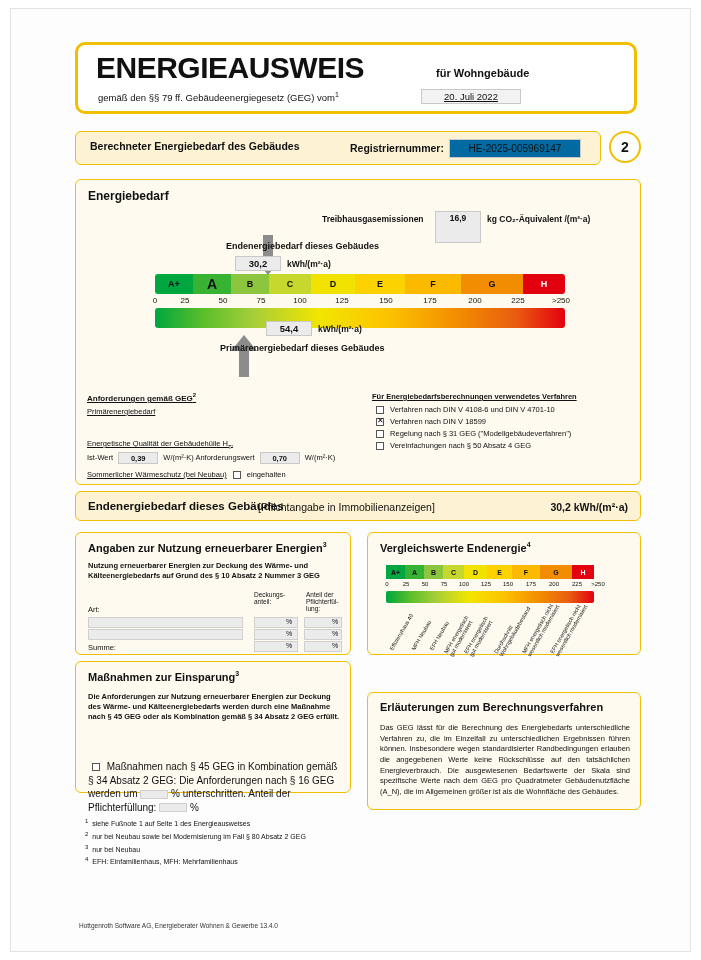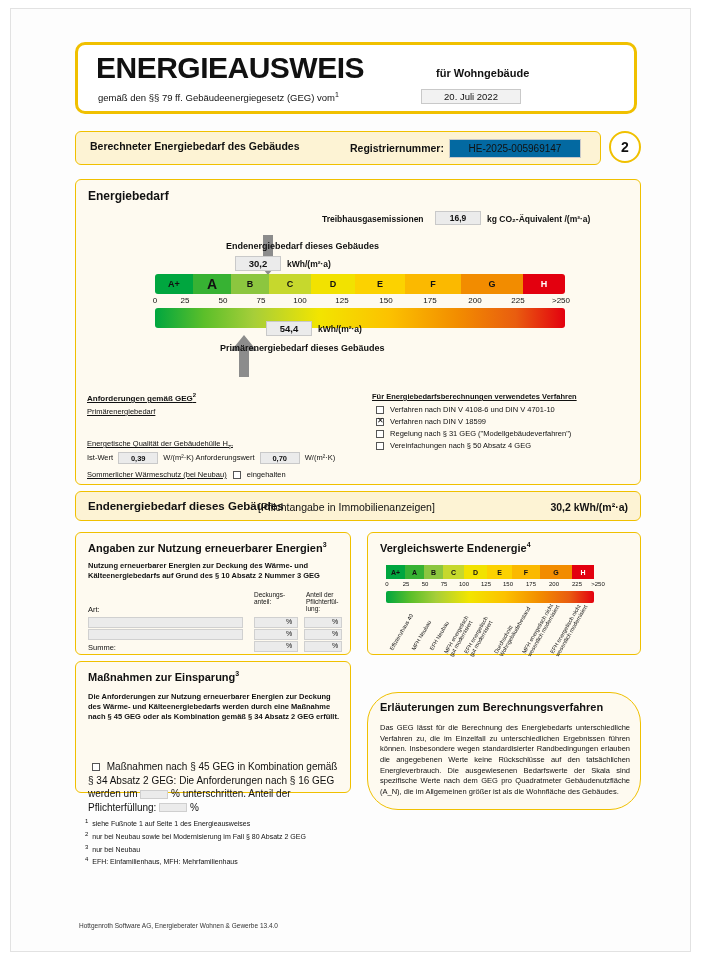--- a/index.html
+++ b/index.html
@@ -35,21 +35,21 @@
     font-size: 11px; font-weight: bold; color: #111;
   }
   .title-law {
     position: absolute; left: 20px; top: 46px;
     font-size: 9.5px; color: #111;
   }
   .title-law sup { font-size: 7px; }
   .date-box {
     position: absolute; left: 343px; top: 44px; width: 100px; height: 15px;
     background: #f2f2f2; border: 1px solid #c9c9c9;
-    font-size: 9.5px; color: #111; text-align: center; line-height: 14px;
+    font-size: 9.5px; color: #111; text-align: center; line-height: 14px; text-decoration: underline;
   }
   
   .reg-bar {
     position: absolute; left: 64px; top: 122px; width: 526px; height: 34px;
     background: #fdf3d4; border: 1.5px solid #f0c000; border-radius: 6px;
   }
   .reg-left {
     position: absolute; left: 14px; top: 8px;
     font-size: 10.5px; font-weight: bold; color: #111;
   }
@@ -75,21 +75,21 @@
   }
   .bedarf-title {
     position: absolute; left: 12px; top: 9px;
     font-size: 12px; font-weight: bold; color: #111;
   }
   .thg-label {
     position: absolute; left: 246px; top: 34px;
     font-size: 8.5px; font-weight: bold; color: #111;
   }
   .thg-value {
-    position: absolute; left: 359px; top: 31px; width: 46px; height: 14px;
+    position: absolute; left: 359px; top: 31px; width: 46px; height: 32px;
     background: #ebebeb; border: 1px solid #c9c9c9;
     font-size: 8.5px; font-weight: bold; color: #111; text-align: center; line-height: 13px;
   }
   .thg-unit {
     position: absolute; left: 411px; top: 34px;
     font-size: 8.5px; font-weight: bold; color: #111;
   }
   
   .arrow-down {
     position: absolute; left: 179px; top: 55px; width: 26px; height: 40px;
@@ -217,21 +217,21 @@
     background: #fefaf0;
   }
   .panel-title {
     position: absolute; left: 12px; top: 8px;
     font-size: 11px; font-weight: bold; color: #111;
   }
   .panel-title sup { font-size: 7px; }
   .p-erneuer { left: 64px; top: 523px; width: 276px; height: 123px; }
   .p-massn { left: 64px; top: 652px; width: 276px; height: 132px; }
   .p-vergl { left: 356px; top: 523px; width: 274px; height: 123px; }
-  .p-erl { left: 356px; top: 683px; width: 274px; height: 118px; border-radius: 31px; }
+  .p-erl { left: 356px; top: 683px; width: 274px; height: 118px; }
   
   .ern-head {
     position: absolute; left: 12px; top: 28px; width: 252px;
     font-size: 7.5px; font-weight: bold; line-height: 1.3; color: #111;
   }
   .ern-cols {
     position: absolute; left: 178px; top: 58px; font-size: 6.5px; color: #111;
   }
   .ern-art { position: absolute; left: 12px; top: 72px; font-size: 7.5px; color: #111; }
   .ern-sum { position: absolute; left: 12px; top: 110px; font-size: 7.5px; color: #111; }

